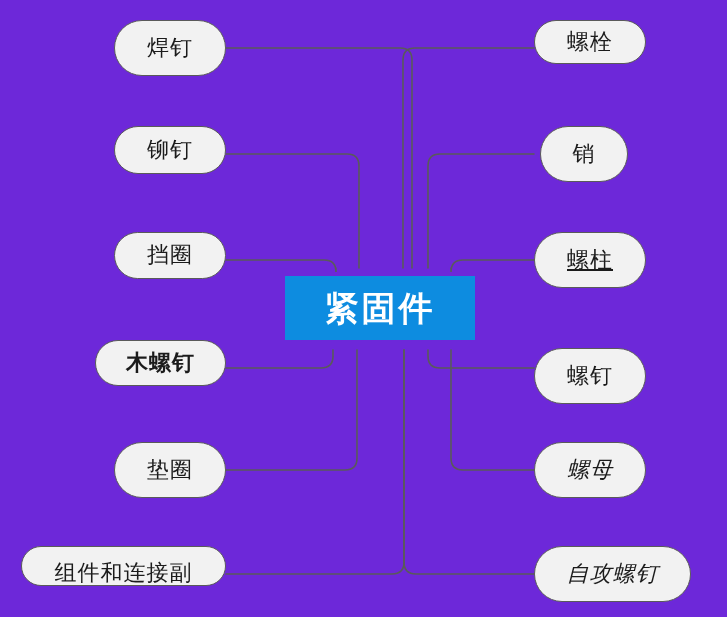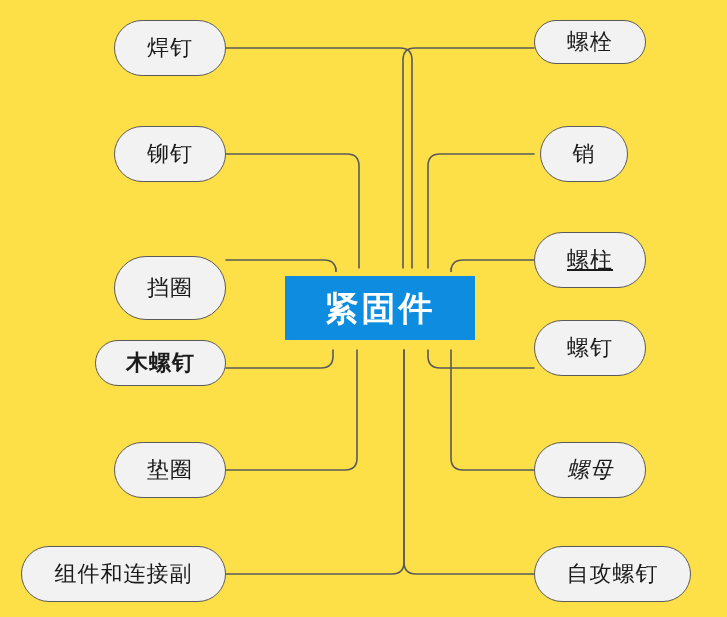--- a/index.html
+++ b/index.html
@@ -7,21 +7,21 @@
     padding: 0;
     background: #ffffff;
   }
   body {
     font-family: "DejaVu Sans", "Liberation Sans", sans-serif;
   }
   #canvas {
     position: relative;
     width: 727px;
     height: 617px;
-    background: #fde047;
+    background: #6d28d9;
     overflow: hidden;
   }
   #edges {
     position: absolute;
     left: 0;
     top: 0;
     width: 727px;
     height: 617px;
   }
   .node {
@@ -81,53 +81,53 @@
         <path d="M 534 368 L 440 368 Q 428 368 428 356 L 428 350" stroke="#5a5a5a"></path>
         <path d="M 534 470 L 463 470 Q 451 470 451 458 L 451 350" stroke="#5a5a5a"></path>
         <path d="M 534 574 L 416 574 Q 404 574 404 562 L 404 350" stroke="#5a5a5a"></path>
       </g>
   </svg>
 
   <div id="left-node-group">
       <div class="node" style="left: 114px; top: 20px; width: 112px; height: 56px; background: rgb(242, 242, 242); border-color: rgb(90, 90, 90); color: rgb(27, 27, 27);">
         <span class="node-label">焊钉</span>
       </div>
-      <div class="node" style="left: 114px; top: 126px; width: 112px; height: 56px; background: rgb(242, 242, 242); border-color: rgb(90, 90, 90); color: rgb(27, 27, 27);">
+      <div class="node" style="left: 114px; top: 126px; width: 112px; height: 48px; background: rgb(242, 242, 242); border-color: rgb(90, 90, 90); color: rgb(27, 27, 27);">
         <span class="node-label">铆钉</span>
       </div>
-      <div class="node" style="left: 114px; top: 232px; width: 112px; height: 64px; background: rgb(242, 242, 242); border-color: rgb(90, 90, 90); color: rgb(27, 27, 27); margin-top: 24px;">
+      <div class="node" style="left: 114px; top: 232px; width: 112px; height: 47px; background: rgb(242, 242, 242); border-color: rgb(90, 90, 90); color: rgb(27, 27, 27);">
         <span class="node-label">挡圈</span>
       </div>
       <div class="node" style="left: 95px; top: 340px; width: 131px; height: 46px; background: rgb(242, 242, 242); border-color: rgb(90, 90, 90); color: rgb(27, 27, 27); font-weight: bold;">
         <span class="node-label">木螺钉</span>
       </div>
       <div class="node" style="left: 114px; top: 442px; width: 112px; height: 56px; background: rgb(242, 242, 242); border-color: rgb(90, 90, 90); color: rgb(27, 27, 27); justify-content: center;">
         <span class="node-label">垫圈</span>
       </div>
-      <div class="node" style="left: 21px; top: 546px; width: 205px; height: 56px; background: rgb(242, 242, 242); border-color: rgb(90, 90, 90); color: rgb(27, 27, 27);">
+      <div class="node" style="left: 21px; top: 546px; width: 205px; height: 40px; background: rgb(242, 242, 242); border-color: rgb(90, 90, 90); color: rgb(27, 27, 27); align-items: flex-end;">
         <span class="node-label">组件和连接副</span>
       </div>
     </div>
   <div id="right-node-group">
       <div class="node" style="left: 534px; top: 20px; width: 112px; height: 44px; background: rgb(242, 242, 242); border-color: rgb(90, 90, 90); color: rgb(27, 27, 27);">
         <span class="node-label">螺栓</span>
       </div>
       <div class="node" style="left: 540px; top: 126px; width: 88px; height: 56px; background: rgb(242, 242, 242); border-color: rgb(90, 90, 90); color: rgb(27, 27, 27);">
         <span class="node-label">销</span>
       </div>
       <div class="node" style="left: 534px; top: 232px; width: 112px; height: 56px; background: rgb(242, 242, 242); border-color: rgb(90, 90, 90); color: rgb(27, 27, 27); text-decoration: underline;">
         <span class="node-label">螺柱</span>
       </div>
-      <div class="node" style="left: 534px; top: 320px; width: 112px; height: 56px; background: rgb(242, 242, 242); border-color: rgb(90, 90, 90); color: rgb(27, 27, 27);">
+      <div class="node" style="left: 534px; top: 348px; width: 112px; height: 56px; background: rgb(242, 242, 242); border-color: rgb(90, 90, 90); color: rgb(27, 27, 27);">
         <span class="node-label">螺钉</span>
       </div>
       <div class="node" style="left: 534px; top: 442px; width: 112px; height: 56px; background: rgb(242, 242, 242); border-color: rgb(90, 90, 90); color: rgb(27, 27, 27); font-style: italic;">
         <span class="node-label">螺母</span>
       </div>
-      <div class="node" style="left: 534px; top: 546px; width: 157px; height: 56px; background: rgb(242, 242, 242); border-color: rgb(90, 90, 90); color: rgb(27, 27, 27);">
+      <div class="node" style="left: 534px; top: 546px; width: 157px; height: 56px; background: rgb(242, 242, 242); border-color: rgb(90, 90, 90); color: rgb(27, 27, 27); font-style: italic;">
         <span class="node-label">自攻螺钉</span>
       </div>
     </div>
 
   <div id="center-node" style="left: 285px; top: 268px; width: 190px; height: 64px; background: rgb(13, 140, 224); margin-top: 8px;">
     <span class="center-label" style="color: rgb(255, 255, 255);">紧固件</span>
   </div>
 
 </div>
 

